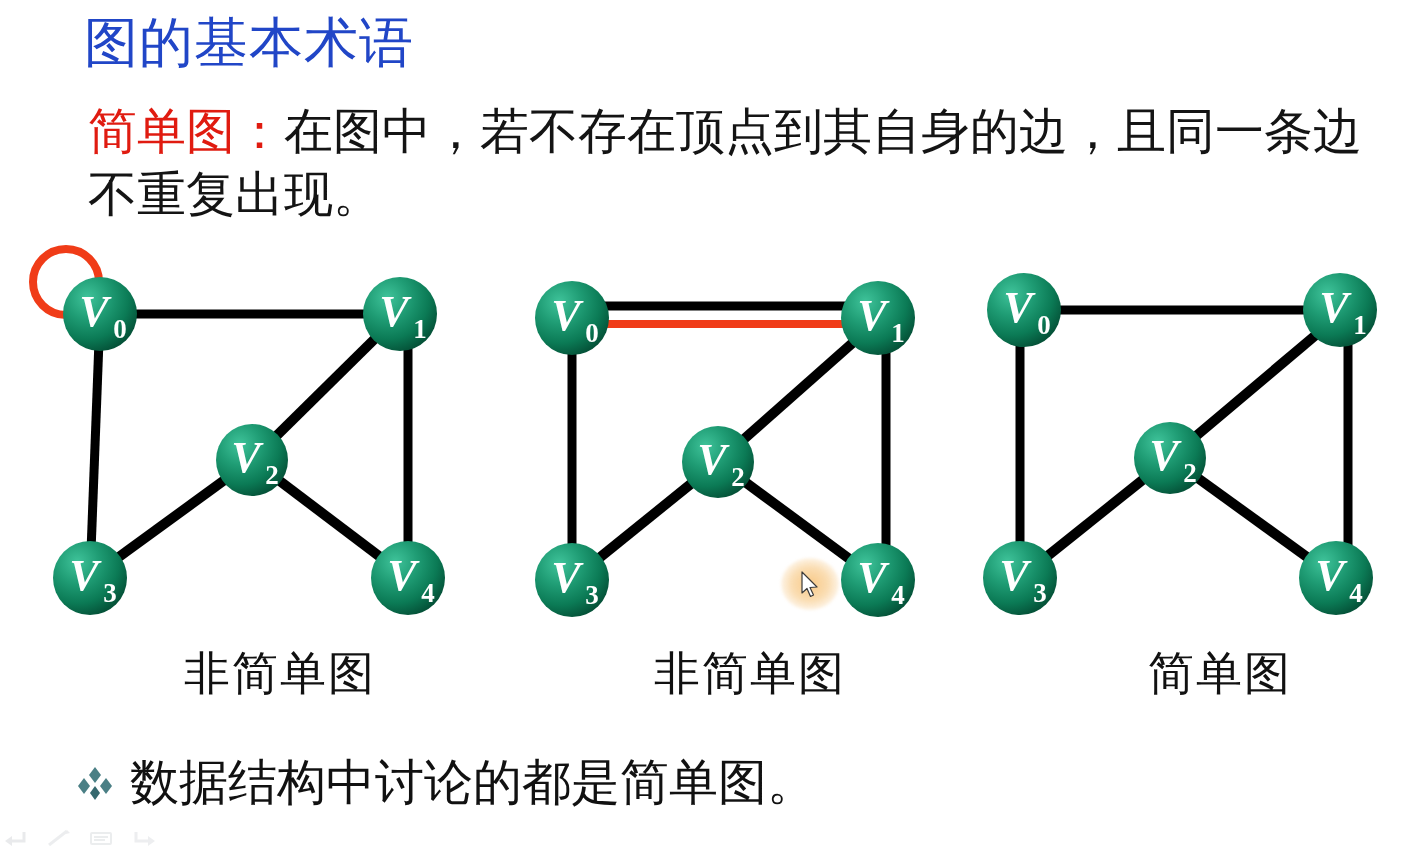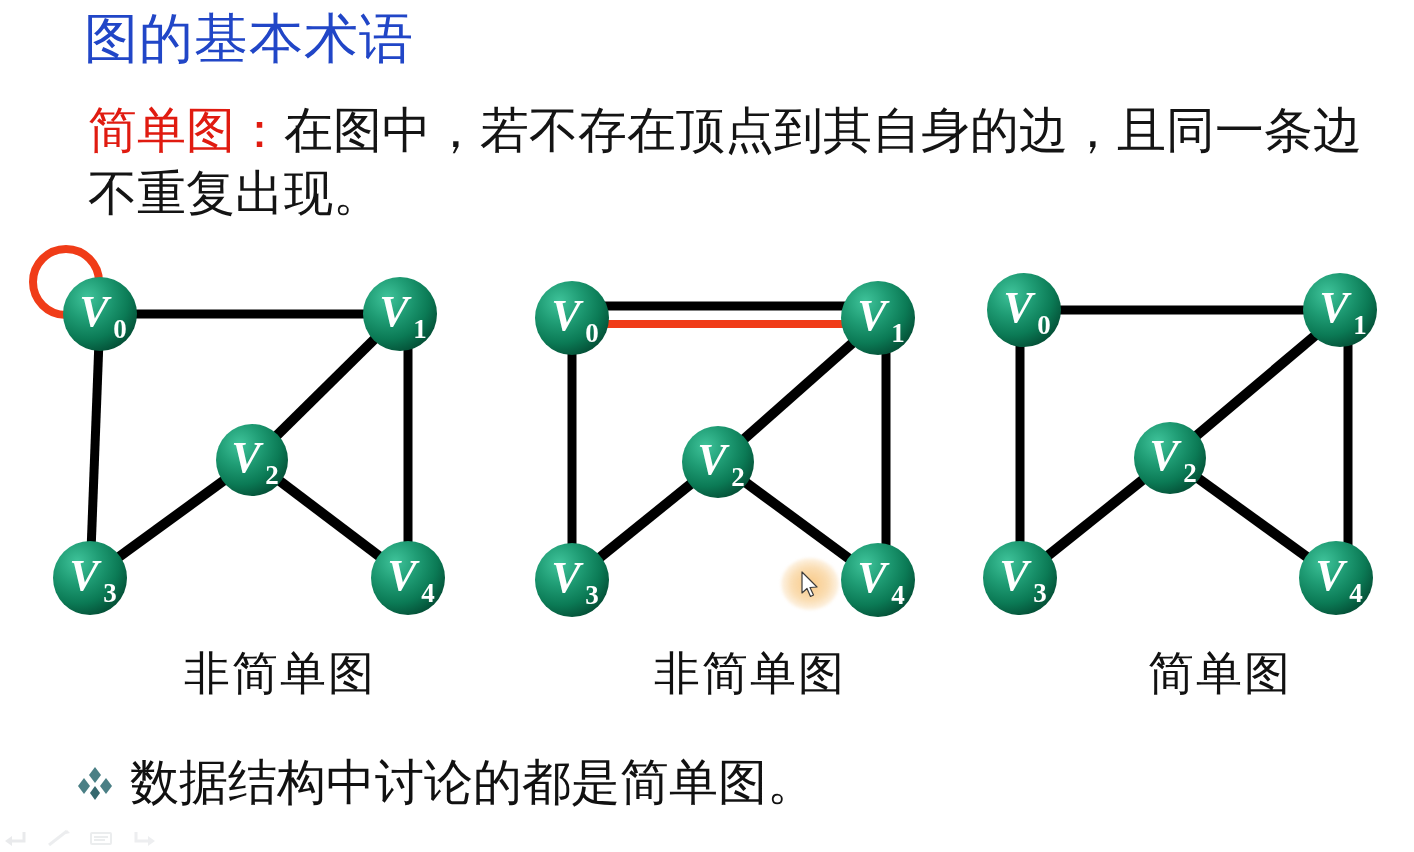--- a/index.html
+++ b/index.html
@@ -23,35 +23,35 @@
   }
 
   
   .slide-title {
     position: absolute;
     left: 84px;
     top: 12px;
     font-size: 54px;
     line-height: 1.15;
     color: #2146c7;
-    font-family: Liberation Mono, monospace;
+    font-family: Liberation Serif, serif;
     white-space: nowrap;
     letter-spacing: 1px;
   }
 
   
   .body-text {
     position: absolute;
     left: 88px;
     top: 100px;
     width: 1300px;
     font-size: 49px;
     line-height: 1.28;
     color: #141414;
-    font-family: Liberation Serif, serif;
+    font-family: Liberation Sans, sans-serif;
     letter-spacing: 0px;
   }
   .term-red {
     color: #e01b10;
   }
 
   
   .figure {
     position: absolute;
     top: 248px;

